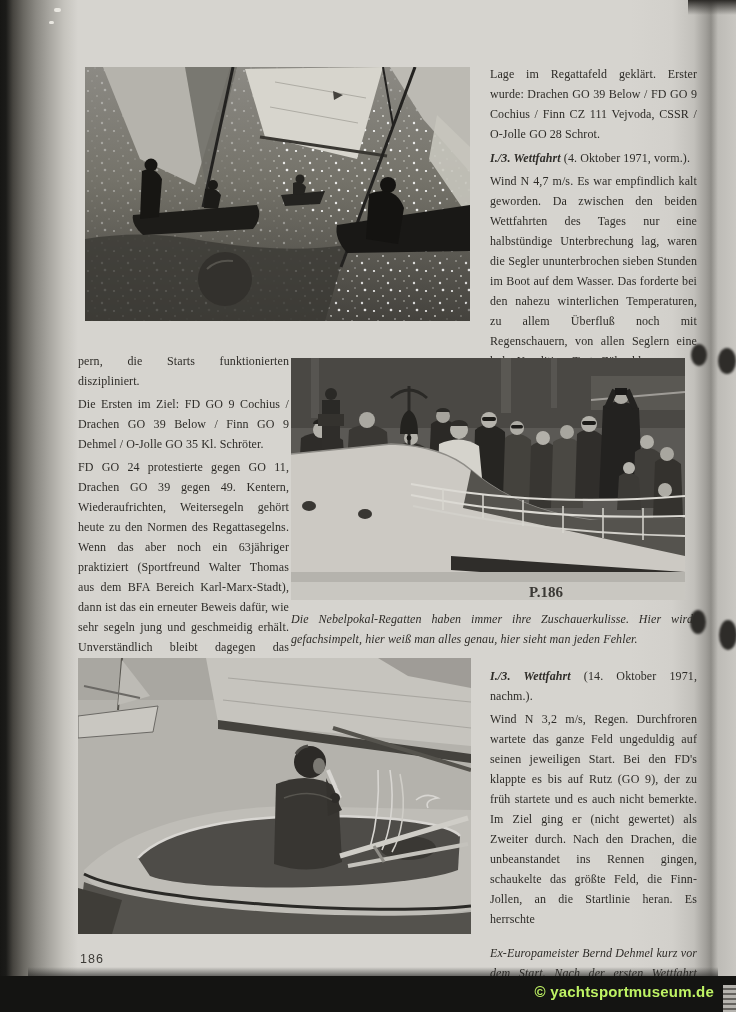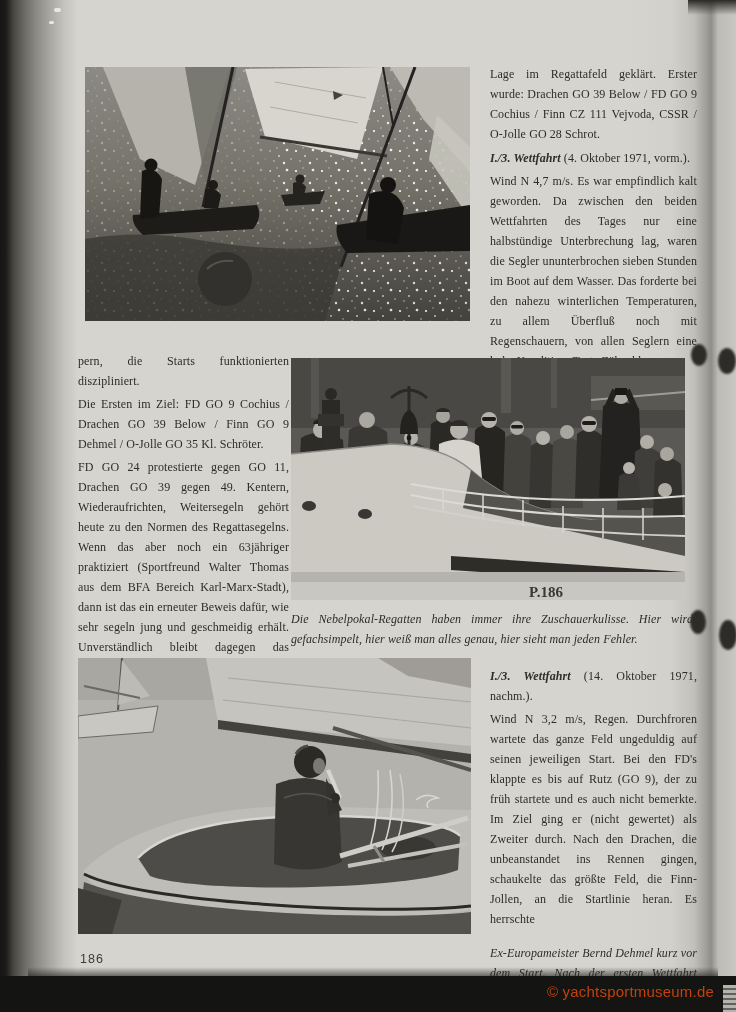--- a/index.html
+++ b/index.html
@@ -11,22 +11,22 @@
       #161614 0px,#1b1b19 6px,#46443f 13px,#6b6963 24px,#8b8983 36px,
       #a9a7a1 50px,#c5c3bd 64px,#d6d4cf 78px,#d6d4cf 630px,#d2d0cb 672px,
       #c2c0bb 694px,#a19f9a 706px,#8f8d88 711px,#bdbbb6 718px,#c9c7c2 736px);}
   .corner-tr{position:absolute;left:688px;top:0;width:48px;height:15px;
     background:linear-gradient(180deg,#2c2a27 0%,rgba(44,42,39,0) 100%);}
   .speck{position:absolute;background:#e9e7e1;border-radius:2px;}
   .blob{position:absolute;background:#2e2c29;border-radius:50%;filter:blur(1px);}
   .paper-shadow{position:absolute;left:28px;top:967px;width:690px;height:9px;
     background:linear-gradient(180deg,rgba(30,30,28,0),rgba(30,30,28,.6));}
   .bottom-bar{position:absolute;left:0;top:976px;width:736px;height:36px;background:#141412;}
-  .watermark{position:absolute;right:22px;top:983px;color:#c2410c;
-    font-family:"Liberation Sans",sans-serif;font-size:15px;font-weight:normal;letter-spacing:.2px;}
+  .watermark{position:absolute;right:22px;top:983px;color:#bef264;
+    font-family:"Liberation Sans",sans-serif;font-size:15px;font-weight:bold;letter-spacing:.2px;}
   .stack{position:absolute;right:0;top:985px;width:13px;height:27px;
     background:repeating-linear-gradient(180deg,#b5b3ae 0 3px,#63615d 3px 5px);}
   .pageno{position:absolute;left:80px;top:930px;font-family:"Liberation Sans",sans-serif;
     font-size:12.5px;color:#3c3a36;letter-spacing:1px;margin-top:22px;}
   
   .col{position:absolute;text-align:justify;color:#2e2c28;font-size:12px;
     line-height:20px;letter-spacing:.1px;}
   .col p{margin:0 0 3px 0;}
   .col p.head{margin:4px 0 3px 0;}
   .col .hb{font-weight:bold;font-style:italic;}

